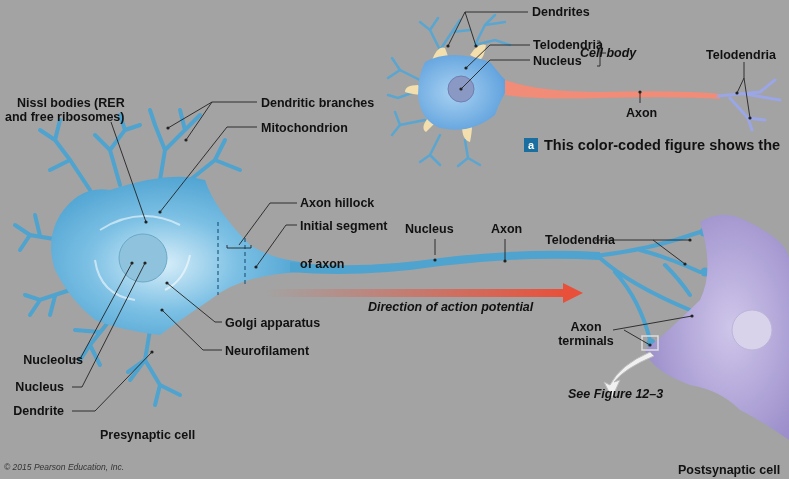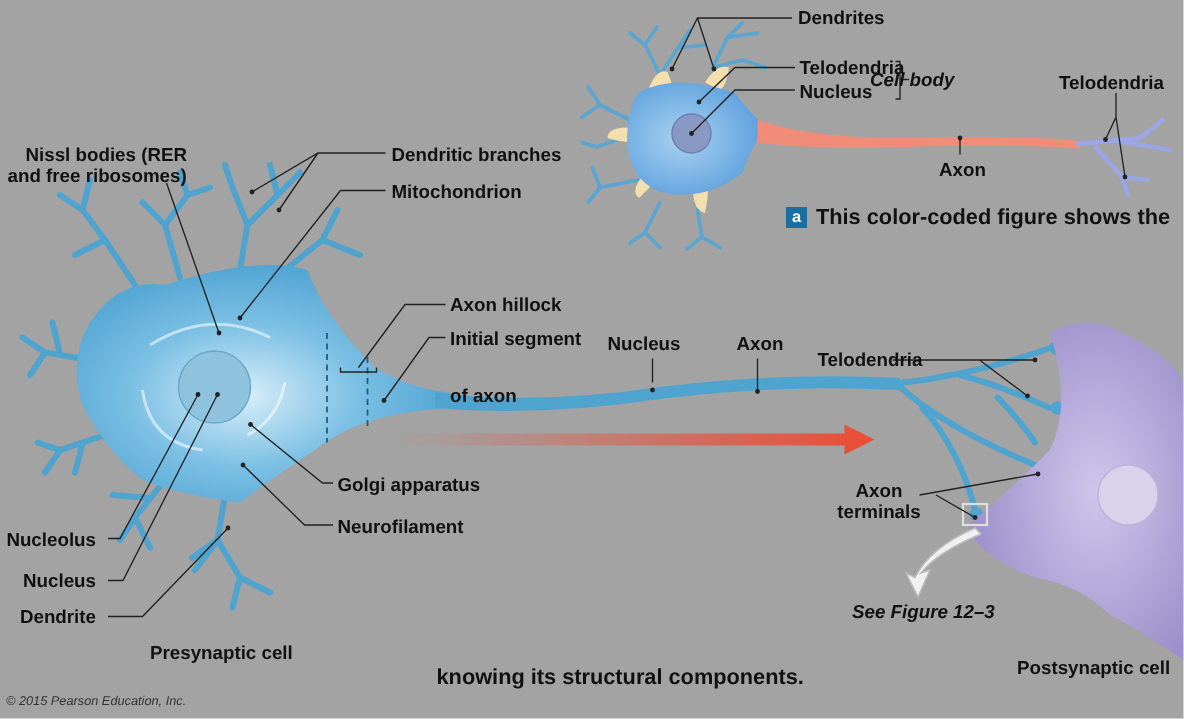--- a/index.html
+++ b/index.html
@@ -172,28 +172,28 @@
 <div class="lbl" style="left:5px;top:96px;margin-left:12px;">Nissl bodies (RER</div>
 <div class="lbl" style="left:5px;top:110px;">and free ribosomes)</div>
 <div class="lbl" style="left:261px;top:96px;">Dendritic branches</div>
 <div class="lbl" style="left:261px;top:121px;">Mitochondrion</div>
 <div class="lbl" style="left:300px;top:196px;">Axon hillock</div>
 <div class="lbl" style="left:300px;top:219px;">Initial segment</div>
 <div class="lbl" style="left:300px;top:233px;margin-top:24px;">of axon</div>
 <div class="lbl" style="left:405px;top:222px;">Nucleus</div>
 <div class="lbl" style="left:491px;top:222px;">Axon</div>
 <div class="lbl" style="left:545px;top:233px;">Telodendria</div>
+<div class="lbl ital" style="left:368px;top:300px;">Direction of action potential</div>
 <div class="lbl" style="left:225px;top:316px;">Golgi apparatus</div>
 <div class="lbl" style="left:225px;top:344px;">Neurofilament</div>
-<div class="lbl rt" style="left:0px;width:64px;top:353px;">Nucleolus</div>
+<div class="lbl rt" style="left:0px;width:64px;top:353px;padding-left:19px;">Nucleolus</div>
 <div class="lbl rt" style="left:0px;width:64px;top:380px;">Nucleus</div>
 <div class="lbl rt" style="left:0px;width:64px;top:404px;">Dendrite</div>
 <div class="lbl ctr" style="left:556px;width:60px;top:320px;">Axon</div>
 <div class="lbl ctr" style="left:556px;width:60px;top:334px;">terminals</div>
-<div class="lbl ital" style="left:568px;top:401px;text-align:right;">See Figure 12–3</div>
+<div class="lbl ital" style="left:568px;top:387px;text-align:right;">See Figure 12–3</div>
 <div class="lbl" style="left:100px;top:428px;">Presynaptic cell</div>
-<div class="lbl" style="left:678px;top:438px;">Postsynaptic cell</div>
+<div class="lbl" style="left:678px;top:463px;">Postsynaptic cell</div>
 
-<div class="cap" style="left:291px;top:444px;">knowing its structural components.</div>
 
 <div class="copy">© 2015 Pearson Education, Inc.</div>
 
 </div>
 
 </body></html>

